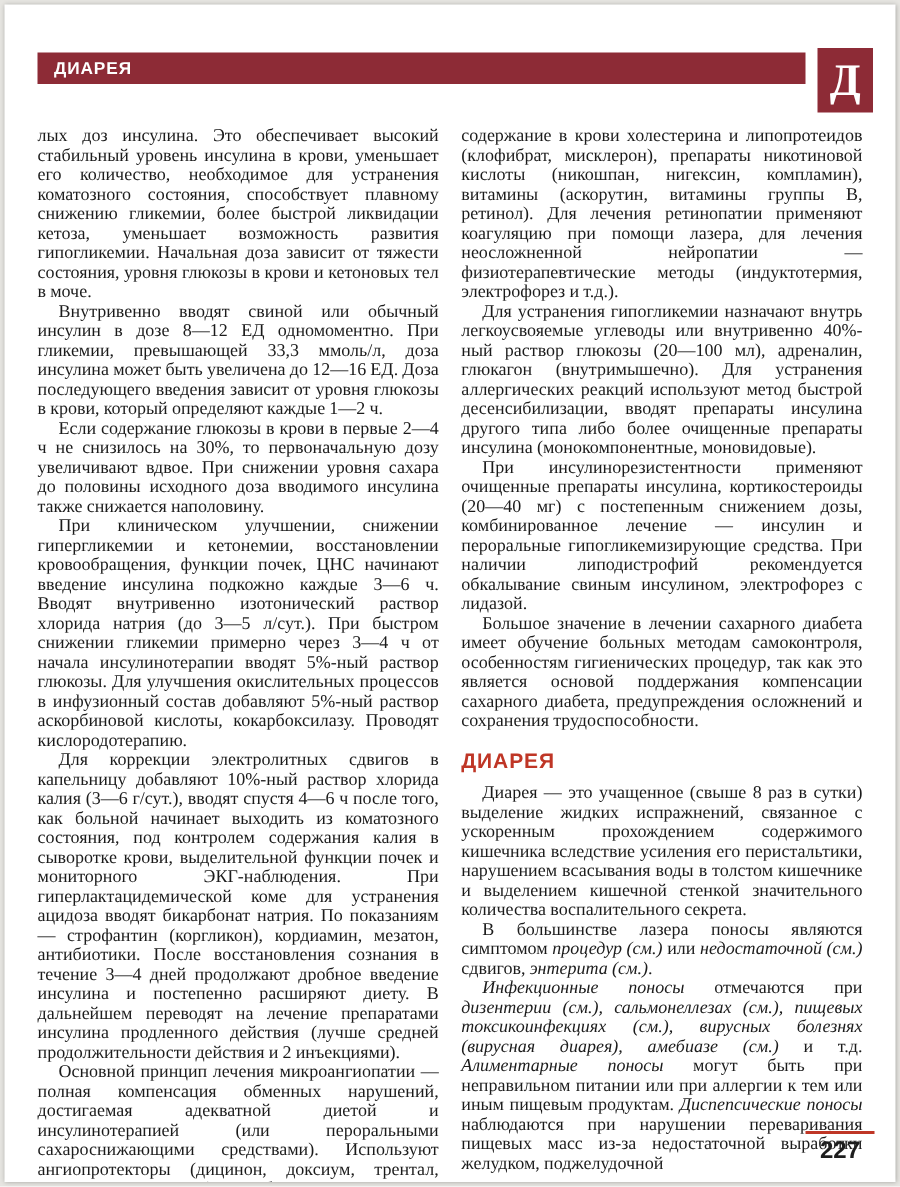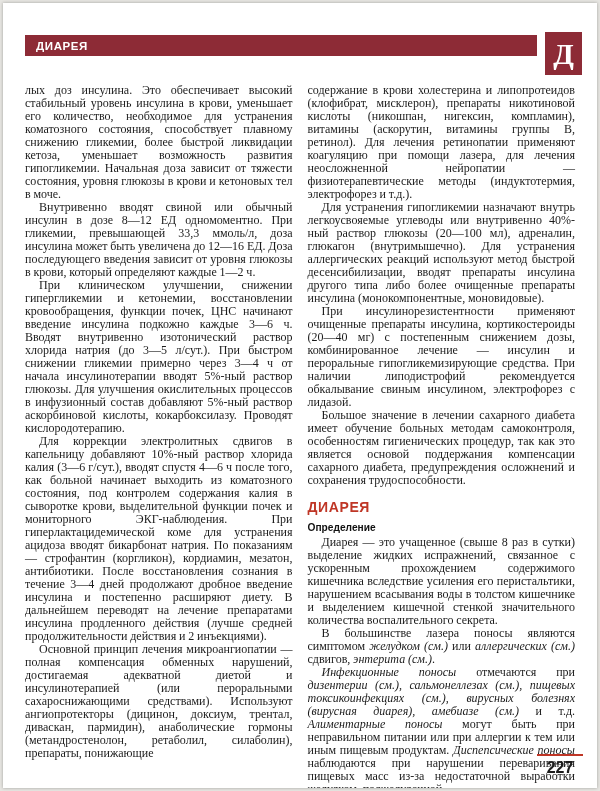--- a/index.html
+++ b/index.html
@@ -122,37 +122,37 @@
     <div class="section-letter-box">
       <span class="section-letter">Д</span>
     </div>
   </header>
 
   <main class="content">
 
     <div class="column">
       <p class="para no-indent">лых доз инсулина. Это обеспечивает высокий стабильный уровень инсулина в крови, уменьшает его количество, необходимое для устранения коматозного состояния, способствует плавному снижению гликемии, более быстрой ликвидации кетоза, уменьшает возможность развития гипогликемии. Начальная доза зависит от тяжести состояния, уровня глюкозы в крови и кетоновых тел в моче.</p>
       <p class="para">Внутривенно вводят свиной или обычный инсулин в дозе 8—12 ЕД одномоментно. При гликемии, превышающей 33,3 ммоль/л, доза инсулина может быть увеличена до 12—16 ЕД. Доза последующего введения зависит от уровня глюкозы в крови, который определяют каждые 1—2 ч.</p>
+      <p class="para">Если содержание глюкозы в крови в первые 2—4 ч не снизилось на 30%, то первоначальную дозу увеличивают вдвое. При снижении уровня сахара до половины исходного доза вводимого инсулина также снижается наполовину.</p>
       <p class="para">При клиническом улучшении, снижении гипергликемии и кетонемии, восстановлении кровообращения, функции почек, ЦНС начинают введение инсулина подкожно каждые 3—6 ч. Вводят внутривенно изотонический раствор хлорида натрия (до 3—5 л/сут.). При быстром снижении гликемии примерно через 3—4 ч от начала инсулинотерапии вводят 5%-ный раствор глюкозы. Для улучшения окислительных процессов в инфузионный состав добавляют 5%-ный раствор аскорбиновой кислоты, кокарбоксилазу. Проводят кислородотерапию.</p>
       <p class="para">Для коррекции электролитных сдвигов в капельницу добавляют 10%-ный раствор хлорида калия (3—6 г/сут.), вводят спустя 4—6 ч после того, как больной начинает выходить из коматозного состояния, под контролем содержания калия в сыворотке крови, выделительной функции почек и мониторного ЭКГ-наблюдения. При гиперлактацидемической коме для устранения ацидоза вводят бикарбонат натрия. По показаниям — строфантин (коргликон), кордиамин, мезатон, антибиотики. После восстановления сознания в течение 3—4 дней продолжают дробное введение инсулина и постепенно расширяют диету. В дальнейшем переводят на лечение препаратами инсулина продленного действия (лучше средней продолжительности действия и 2 инъекциями).</p>
       <p class="para">Основной принцип лечения микроангиопатии — полная компенсация обменных нарушений, достигаемая адекватной диетой и инсулинотерапией (или пероральными сахароснижающими средствами). Используют ангиопротекторы (дицинон, доксиум, трентал, диваскан, пармидин), анаболические гормоны (метандростенолон, ретаболил, силаболин), препараты, понижающие</p>
     </div>
 
     <div class="column">
       <p class="para no-indent">содержание в крови холестерина и липопротеидов (клофибрат, мисклерон), препараты никотиновой кислоты (никошпан, нигексин, компламин), витамины (аскорутин, витамины группы В, ретинол). Для лечения ретинопатии применяют коагуляцию при помощи лазера, для лечения неосложненной нейропатии — физиотерапевтические методы (индуктотермия, электрофорез и т.д.).</p>
       <p class="para">Для устранения гипогликемии назначают внутрь легкоусвояемые углеводы или внутривенно 40%-ный раствор глюкозы (20—100 мл), адреналин, глюкагон (внутримышечно). Для устранения аллергических реакций используют метод быстрой десенсибилизации, вводят препараты инсулина другого типа либо более очищенные препараты инсулина (монокомпонентные, моновидовые).</p>
       <p class="para">При инсулинорезистентности применяют очищенные препараты инсулина, кортикостероиды (20—40 мг) с постепенным снижением дозы, комбинированное лечение — инсулин и пероральные гипогликемизирующие средства. При наличии липодистрофий рекомендуется обкалывание свиным инсулином, электрофорез с лидазой.</p>
       <p class="para">Большое значение в лечении сахарного диабета имеет обучение больных методам самоконтроля, особенностям гигиенических процедур, так как это является основой поддержания компенсации сахарного диабета, предупреждения осложнений и сохранения трудоспособности.</p>
 
       <h2 class="article-title">ДИАРЕЯ</h2>
 
-      <h3 class="subheading">Определение</h3>
       <p class="para">Диарея — это учащенное (свыше 8 раз в сутки) выделение жидких испражнений, связанное с ускоренным прохождением содержимого кишечника вследствие усиления его перистальтики, нарушением всасывания воды в толстом кишечнике и выделением кишечной стенкой значительного количества воспалительного секрета.</p>
 
-      <p class="para"><span>В большинстве лазера поносы являются симптомом </span><span class="em">желудком (см.)</span><span> или </span><span class="em">аллергических (см.)</span><span> сдвигов, </span><span class="em">энтерита (см.)</span><span>.</span></p>
+      <p class="para"><span>В большинстве лазера поносы являются симптомом </span><span class="em">процедур (см.)</span><span> или </span><span class="em">недостаточной (см.)</span><span> сдвигов, </span><span class="em">энтерита (см.)</span><span>.</span></p>
       <p class="para"><span class="em">Инфекционные поносы</span><span> отмечаются при </span><span class="em">дизентерии (см.), сальмонеллезах (см.), пищевых токсикоинфекциях (см.), вирусных болезнях (вирусная диарея), амебиазе (см.)</span><span> и т.д. </span><span class="em">Алиментарные поносы</span><span> могут быть при неправильном питании или при аллергии к тем или иным пищевым продуктам. </span><span class="em">Диспепсические поносы</span><span> наблюдаются при нарушении переваривания пищевых масс из-за недостаточной выработки желудком, поджелудочной</span></p>
     </div>
 
   </main>
 
   <footer class="page-footer">
     <div class="page-number-rule"></div>
     <div class="page-number">227</div>
   </footer>
 

